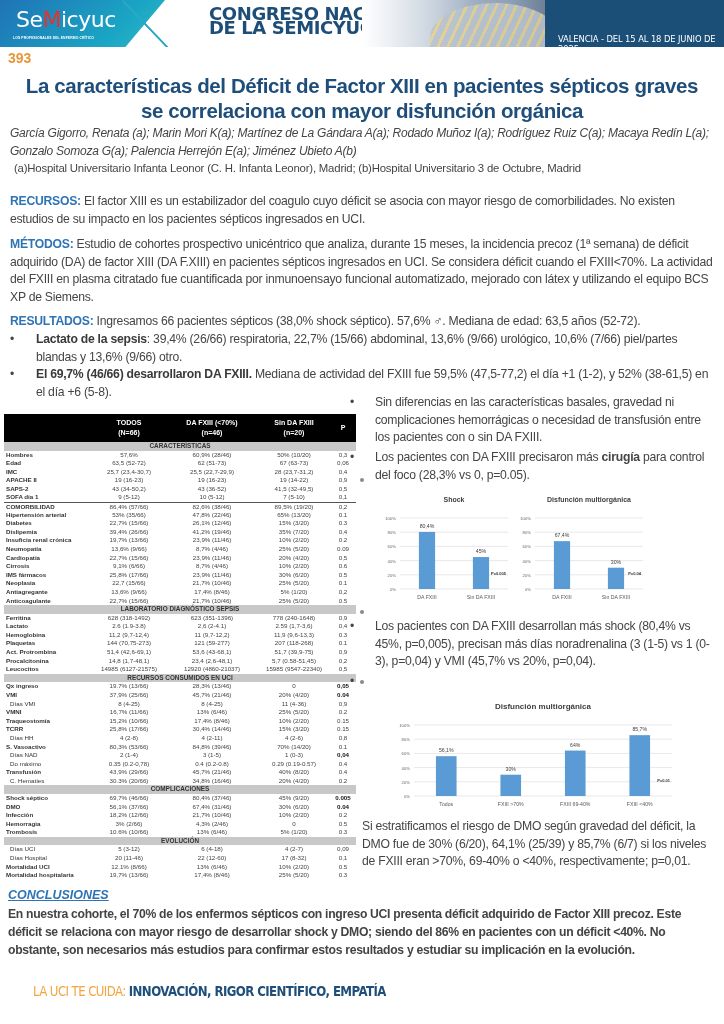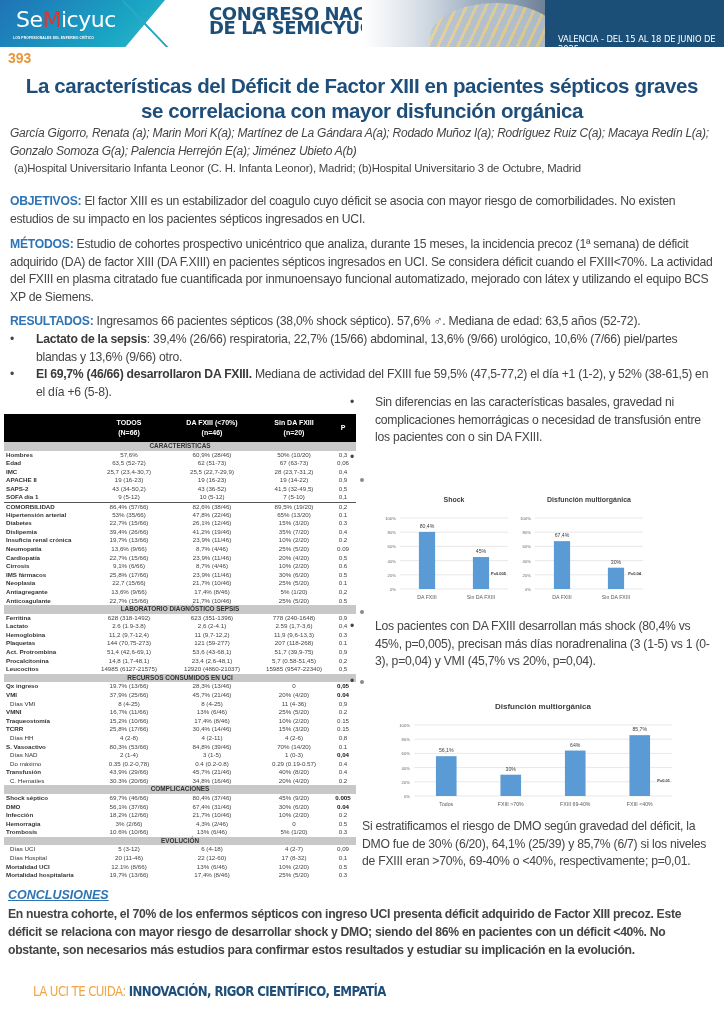--- a/index.html
+++ b/index.html
@@ -98,21 +98,21 @@
   <div class="date-box"></div>
   <div class="date-text">VALENCIA - DEL 15 AL 18 DE JUNIO DE 2025</div>
 </div>
 
 <div class="abstract-num">393</div>
 
 <div class="title">La características del Déficit de Factor XIII en pacientes sépticos graves se correlaciona con mayor disfunción orgánica</div>
 <div class="authors">García Gigorro, Renata (a); Marin Mori K(a); Martínez de La Gándara A(a); Rodado Muñoz I(a); Rodríguez Ruiz C(a); Macaya Redín L(a); Gonzalo Somoza G(a); Palencia Herrejón E(a); Jiménez Ubieto A(b)</div>
 <div class="affil">(a)Hospital Universitario Infanta Leonor (C. H. Infanta Leonor), Madrid; (b)Hospital Universitario 3 de Octubre, Madrid</div>
 
-<div class="para p-obj"><span class="lbl">OBJETIVOS:</span><span> El factor XIII es un estabilizador del coagulo cuyo déficit se asocia con mayor riesgo de comorbilidades. No existen estudios de su impacto en los pacientes sépticos ingresados en UCI.</span></div>
+<div class="para p-obj"><span class="lbl">RECURSOS:</span><span> El factor XIII es un estabilizador del coagulo cuyo déficit se asocia con mayor riesgo de comorbilidades. No existen estudios de su impacto en los pacientes sépticos ingresados en UCI.</span></div>
 
 <div class="para p-met"><span class="lbl">MÉTODOS:</span><span> Estudio de cohortes prospectivo unicéntrico que analiza, durante 15 meses, la incidencia precoz (1ª semana) de déficit adquirido (DA) de factor XIII (DA F.XIII) en pacientes sépticos ingresados en UCI.  Se considera déficit cuando el FXIII&lt;70%. La actividad del FXIII en plasma citratado fue cuantificada por inmunoensayo funcional automatizado, mejorado con látex y utilizando el equipo BCS XP de Siemens.</span></div>
 
 <div class="para p-res"><span class="lbl">RESULTADOS:</span><span> Ingresamos 66 pacientes sépticos (38,0% shock séptico). 57,6% ♂. Mediana de edad: 63,5 años (52-72).</span></div>
 
 <div class="bullet b1"><span class="dot">•</span><b>Lactato de la sepsis</b><span>: 39,4% (26/66) respiratoria, 22,7% (15/66) abdominal, 13,6% (9/66) urológico, 10,6% (7/66) piel/partes blandas y 13,6% (9/66) otro.</span></div>
 <div class="bullet b2"><span class="dot">•</span><b>El 69,7% (46/66) desarrollaron DA FXIII.</b><span> Mediana de actividad del FXIII fue 59,5% (47,5-77,2) el día +1 (1-2), y 52% (38-61,5) en el día +6 (5-8).</span></div>
 
 <div class="tbl" id="data-table">
   <div class="tbl-head">
@@ -463,21 +463,21 @@
         <div class="c3">25% (5/20)</div>
         <div class="c4">0.3</div>
       </div>
     </div>
 </div>
 <div class="tbl-dot" style="top:478px"></div>
 <div class="tbl-dot" style="top:610px"></div>
 <div class="tbl-dot" style="top:680px"></div>
 
 <div class="rbul rb1"><span class="dot">•</span><span id="rb-top-0"><span>Sin diferencias en las características basales,  gravedad ni complicaciones hemorrágicas o necesidad de transfusión entre los pacientes con o sin DA FXIII.</span></span></div>
-<div class="rbul rb2"><span class="dot">•</span></div>
+<div class="rbul rb2"><span class="dot">•</span><span id="rb-top-1"><span>Los pacientes con DA FXIII precisaron más </span><b>cirugía</b><span> para control del foco (28,3% vs 0, p=0.05).</span></span></div>
 
 <div class="chart" style="left:380px; top:490px; width:130px; height:115px;">
   <svg id="chart0" width="130" height="115">
       <text x="74" y="12" text-anchor="middle" font-size="7" font-weight="bold" fill="#404040">Shock</text>
       <line x1="20" x2="128" y1="99" y2="99" stroke="#d9d9d9" stroke-width="0.6"></line>
       <text x="16" y="101" text-anchor="end" font-size="4.2" fill="#666">0%</text>
       <line x1="20" x2="128" y1="84.8" y2="84.8" stroke="#d9d9d9" stroke-width="0.6"></line>
       <text x="16" y="86.8" text-anchor="end" font-size="4.2" fill="#666">20%</text>
       <line x1="20" x2="128" y1="70.6" y2="70.6" stroke="#d9d9d9" stroke-width="0.6"></line>
       <text x="16" y="72.6" text-anchor="end" font-size="4.2" fill="#666">40%</text>

